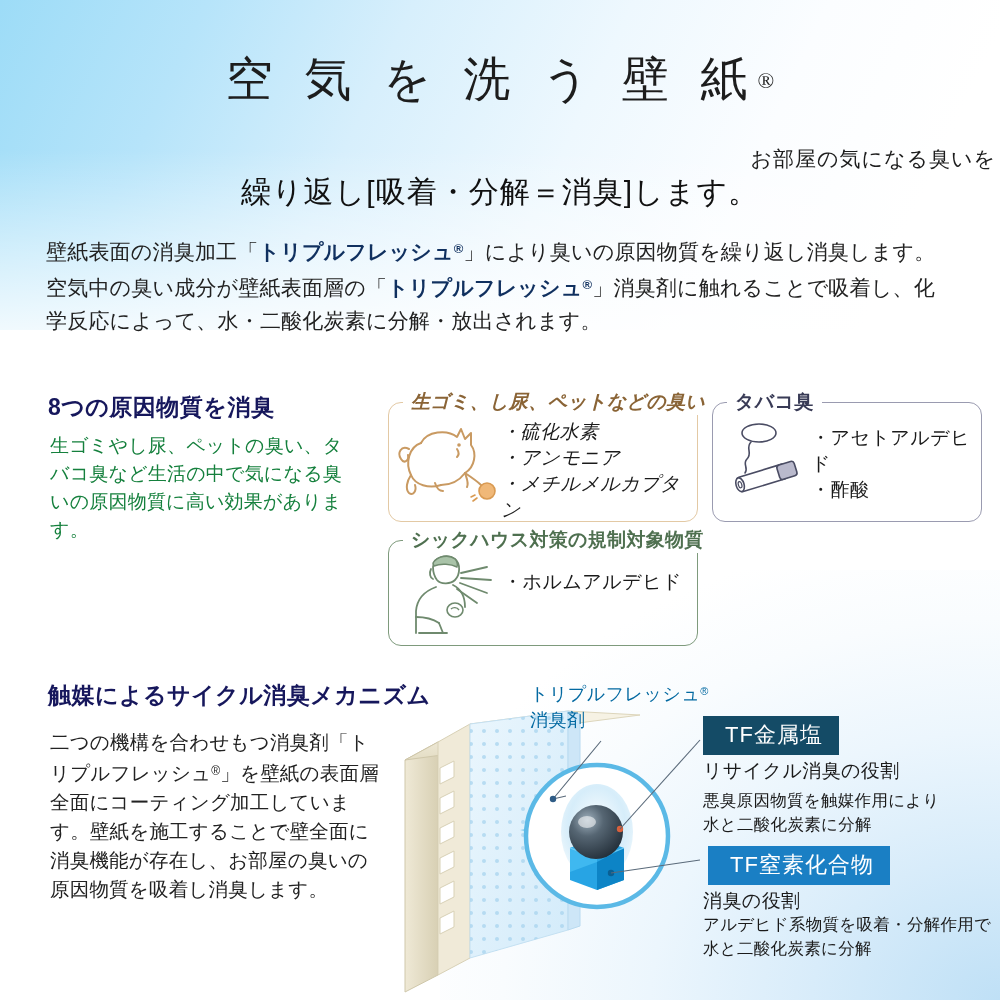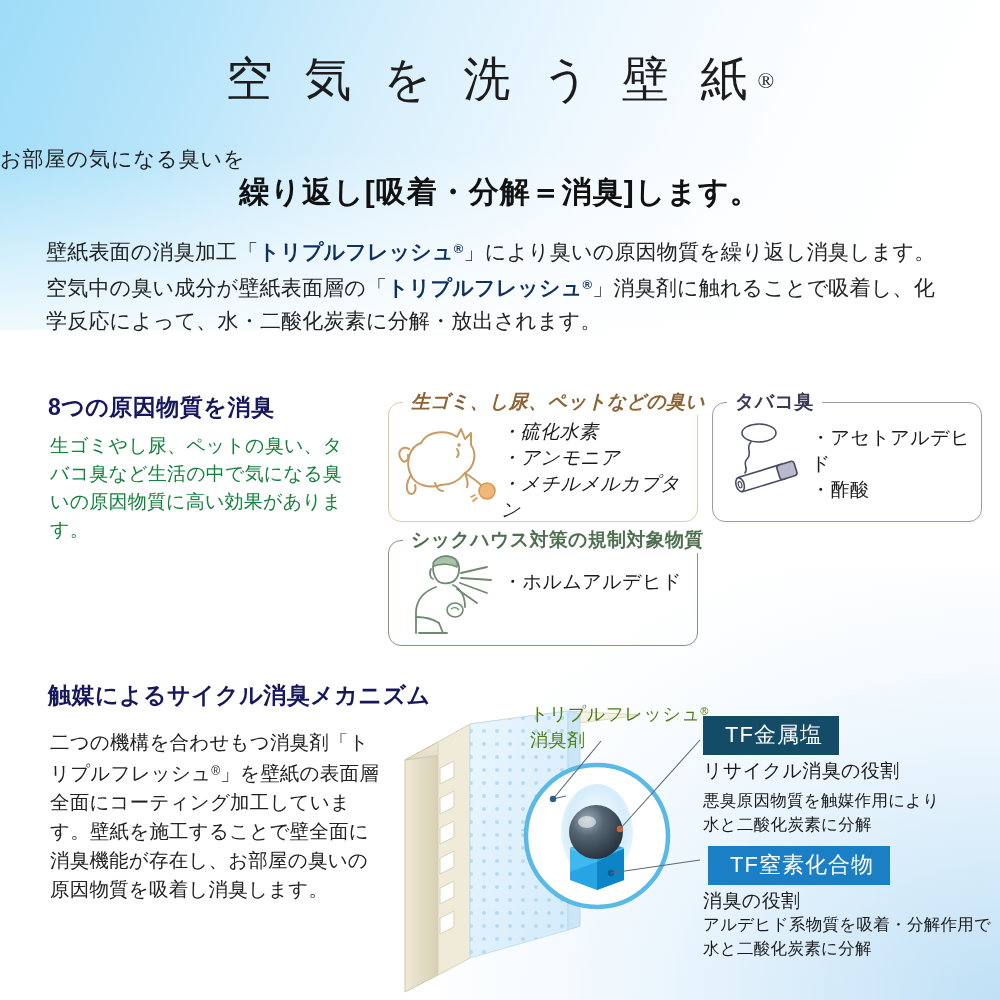--- a/index.html
+++ b/index.html
@@ -28,26 +28,26 @@
 
   
   #main-title{
     position:absolute;top:48px;left:0;width:1000px;text-align:center;
     font-family:"Liberation Serif","DejaVu Serif",serif;
     font-size:47px;color:#1d1d1d;letter-spacing:10px;font-weight:400;
     white-space:nowrap;
   }
   #main-title .reg{font-size:22px;vertical-align:0.30em;letter-spacing:0;}
   #subtitle-1{
-    position:absolute;top:145px;left:0;width:996px;text-align:left;
+    position:absolute;top:145px;left:0;width:996px;text-align:right;
     font-size:21px;color:#1d1d1d;letter-spacing:1px;
   }
   #subtitle-2{
     position:absolute;top:172px;left:0;width:1000px;text-align:center;
-    font-size:30px;font-weight:bold;color:#111;letter-spacing:1px;
+    font-size:30px;font-weight:normal;color:#111;letter-spacing:1px;
   }
   #intro-paragraph{
     position:absolute;top:232px;left:46px;width:908px;
     font-size:21px;line-height:33px;color:#222;letter-spacing:0.2px;
   }
   #intro-paragraph b{font-weight:bold;color:#10305f;}
   #intro-paragraph b .reg{font-size:13px;vertical-align:0.45em;}
 
   
   .sec-heading{
@@ -89,22 +89,22 @@
   
   #sec2-heading{left:48px;top:680px;}
   #sec2-body{
     position:absolute;left:50px;top:728px;width:330px;
     font-size:19.5px;line-height:29px;color:#222;letter-spacing:0.2px;
   }
   #sec2-body .reg{font-size:12px;vertical-align:0.45em;}
 
   
   #tf-caption{
-    position:absolute;left:530px;top:698px;
-    font-size:18px;line-height:26px;color:#4d7c0f;letter-spacing:0.5px;
+    position:absolute;left:530px;top:678px;
+    font-size:18px;line-height:26px;color:#0369a1;letter-spacing:0.5px;
   }
   #tf-caption .reg{font-size:11px;vertical-align:0.45em;}
 
   .tf-chip{
     position:absolute;color:#ffffff;font-size:22px;letter-spacing:1px;
     padding:4px 16px 5px 22px;white-space:nowrap;
   }
   #tf-chip-metal{left:703px;top:716px;background:#144b66;}
   #tf-chip-nitro{left:708px;top:846px;background:#1a7fc4;}
 

